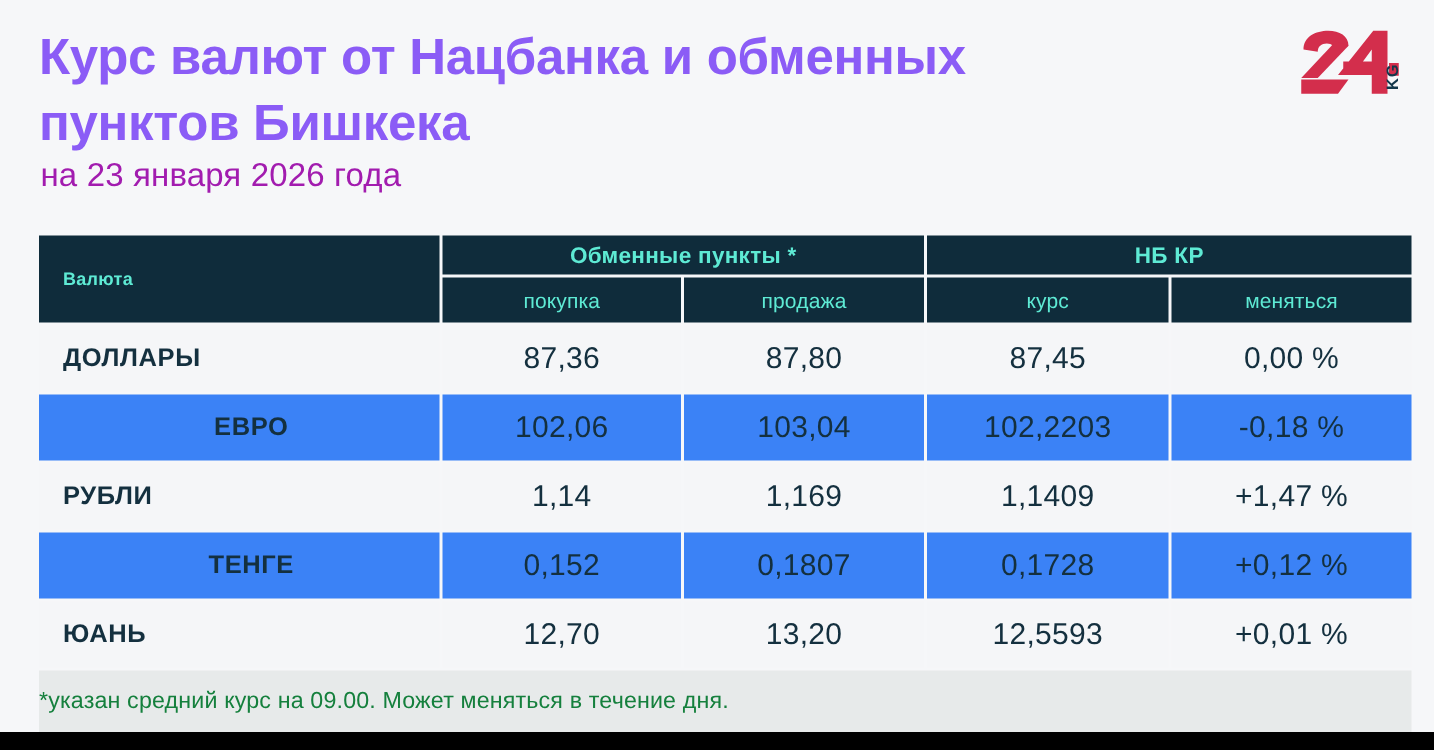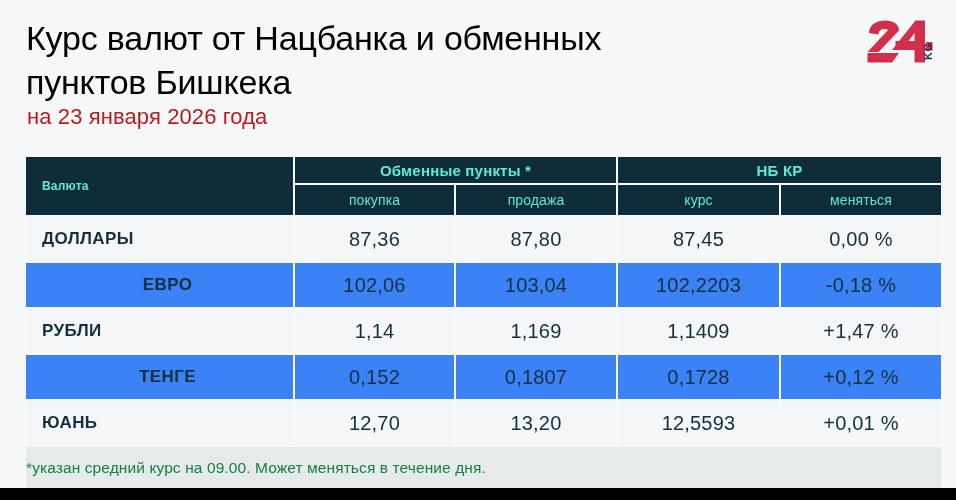--- a/index.html
+++ b/index.html
@@ -23,32 +23,32 @@
     left: 0; top: 0;
     width: 956px;
     height: 148px;
   }
 
   .title {
     position: absolute;
     left: 26px;
     top: 17px;
     width: 700px;
-    color: #000000;
+    color: #8b5cf6;
     font-size: 34px;
-    font-weight: normal;
+    font-weight: bold;
     line-height: 1.28;
     letter-spacing: -0.2px;
   }
 
   .subtitle {
     position: absolute;
     left: 27px;
     top: 104px;
-    color: #b91c1c;
+    color: #a21caf;
     font-size: 22px;
     font-weight: normal;
     letter-spacing: 0.1px;
   }
 
   
   .logo {
     position: absolute;
     right: 16px;
     top: 20px;

